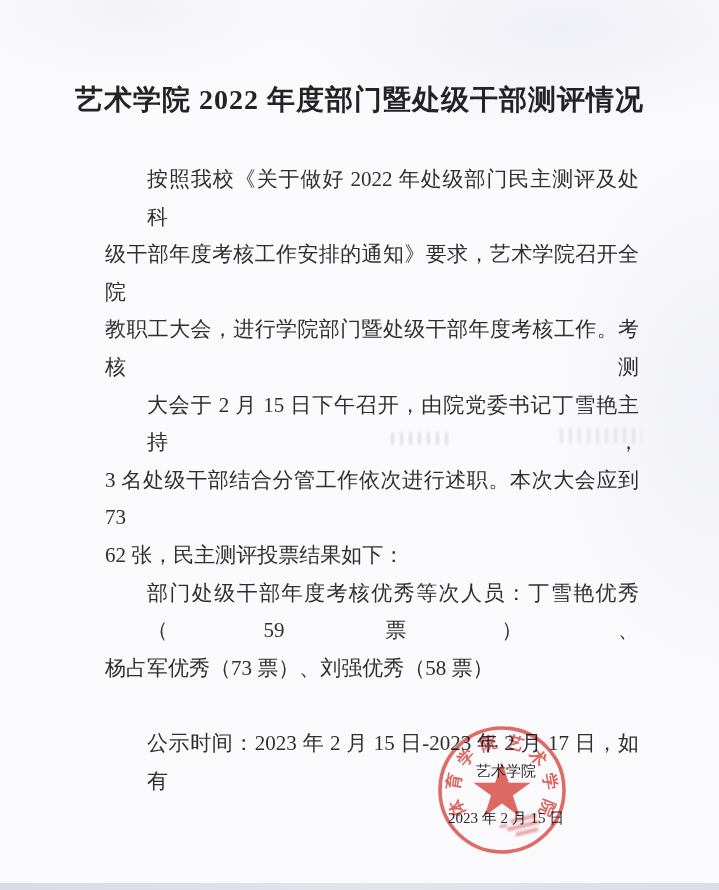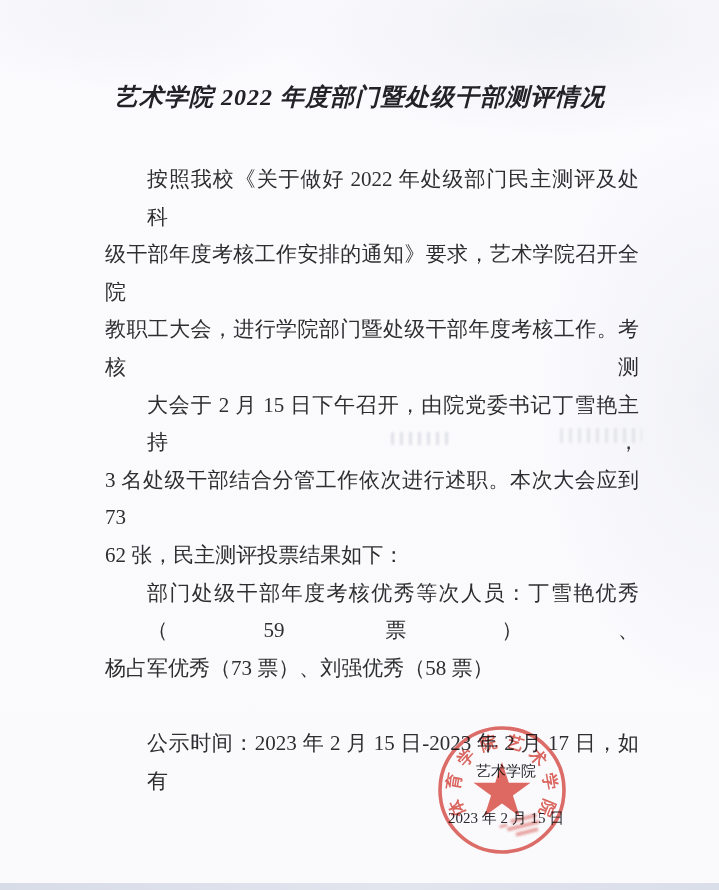--- a/index.html
+++ b/index.html
@@ -12,23 +12,22 @@
       radial-gradient(ellipse 260px 420px at 100% 45%, rgba(206,209,222,.22), rgba(206,209,222,0) 70%),
       radial-gradient(ellipse 300px 120px at 18% 1%, rgba(210,212,224,.20), rgba(210,212,224,0) 70%),
       linear-gradient(#fbfbfe,#fafafd);
     overflow:hidden;
     font-family:"Liberation Serif","DejaVu Serif",serif;
     color:#2d2d30;
   }
   .doc-title {
     position:absolute; top:81px; left:0; right:0;
     text-align:center;
-    font-size:24px; font-weight:bold; letter-spacing:1px;
+    font-size:28px; font-weight:bold; letter-spacing:1px;
     color:#232327;
-    font-style:italic;
   }
   .doc-body {
     position:absolute; left:105px; top:161px; width:534px;
     font-size:21px; line-height:37.6px;
     color:#2e2e31;
   }
   .line { min-height:37.6px; }
   .line.indent { padding-left:42px; }
   .line.jst { text-align:justify; text-align-last:justify; }
   .line.gap { margin-top:37.6px; }

